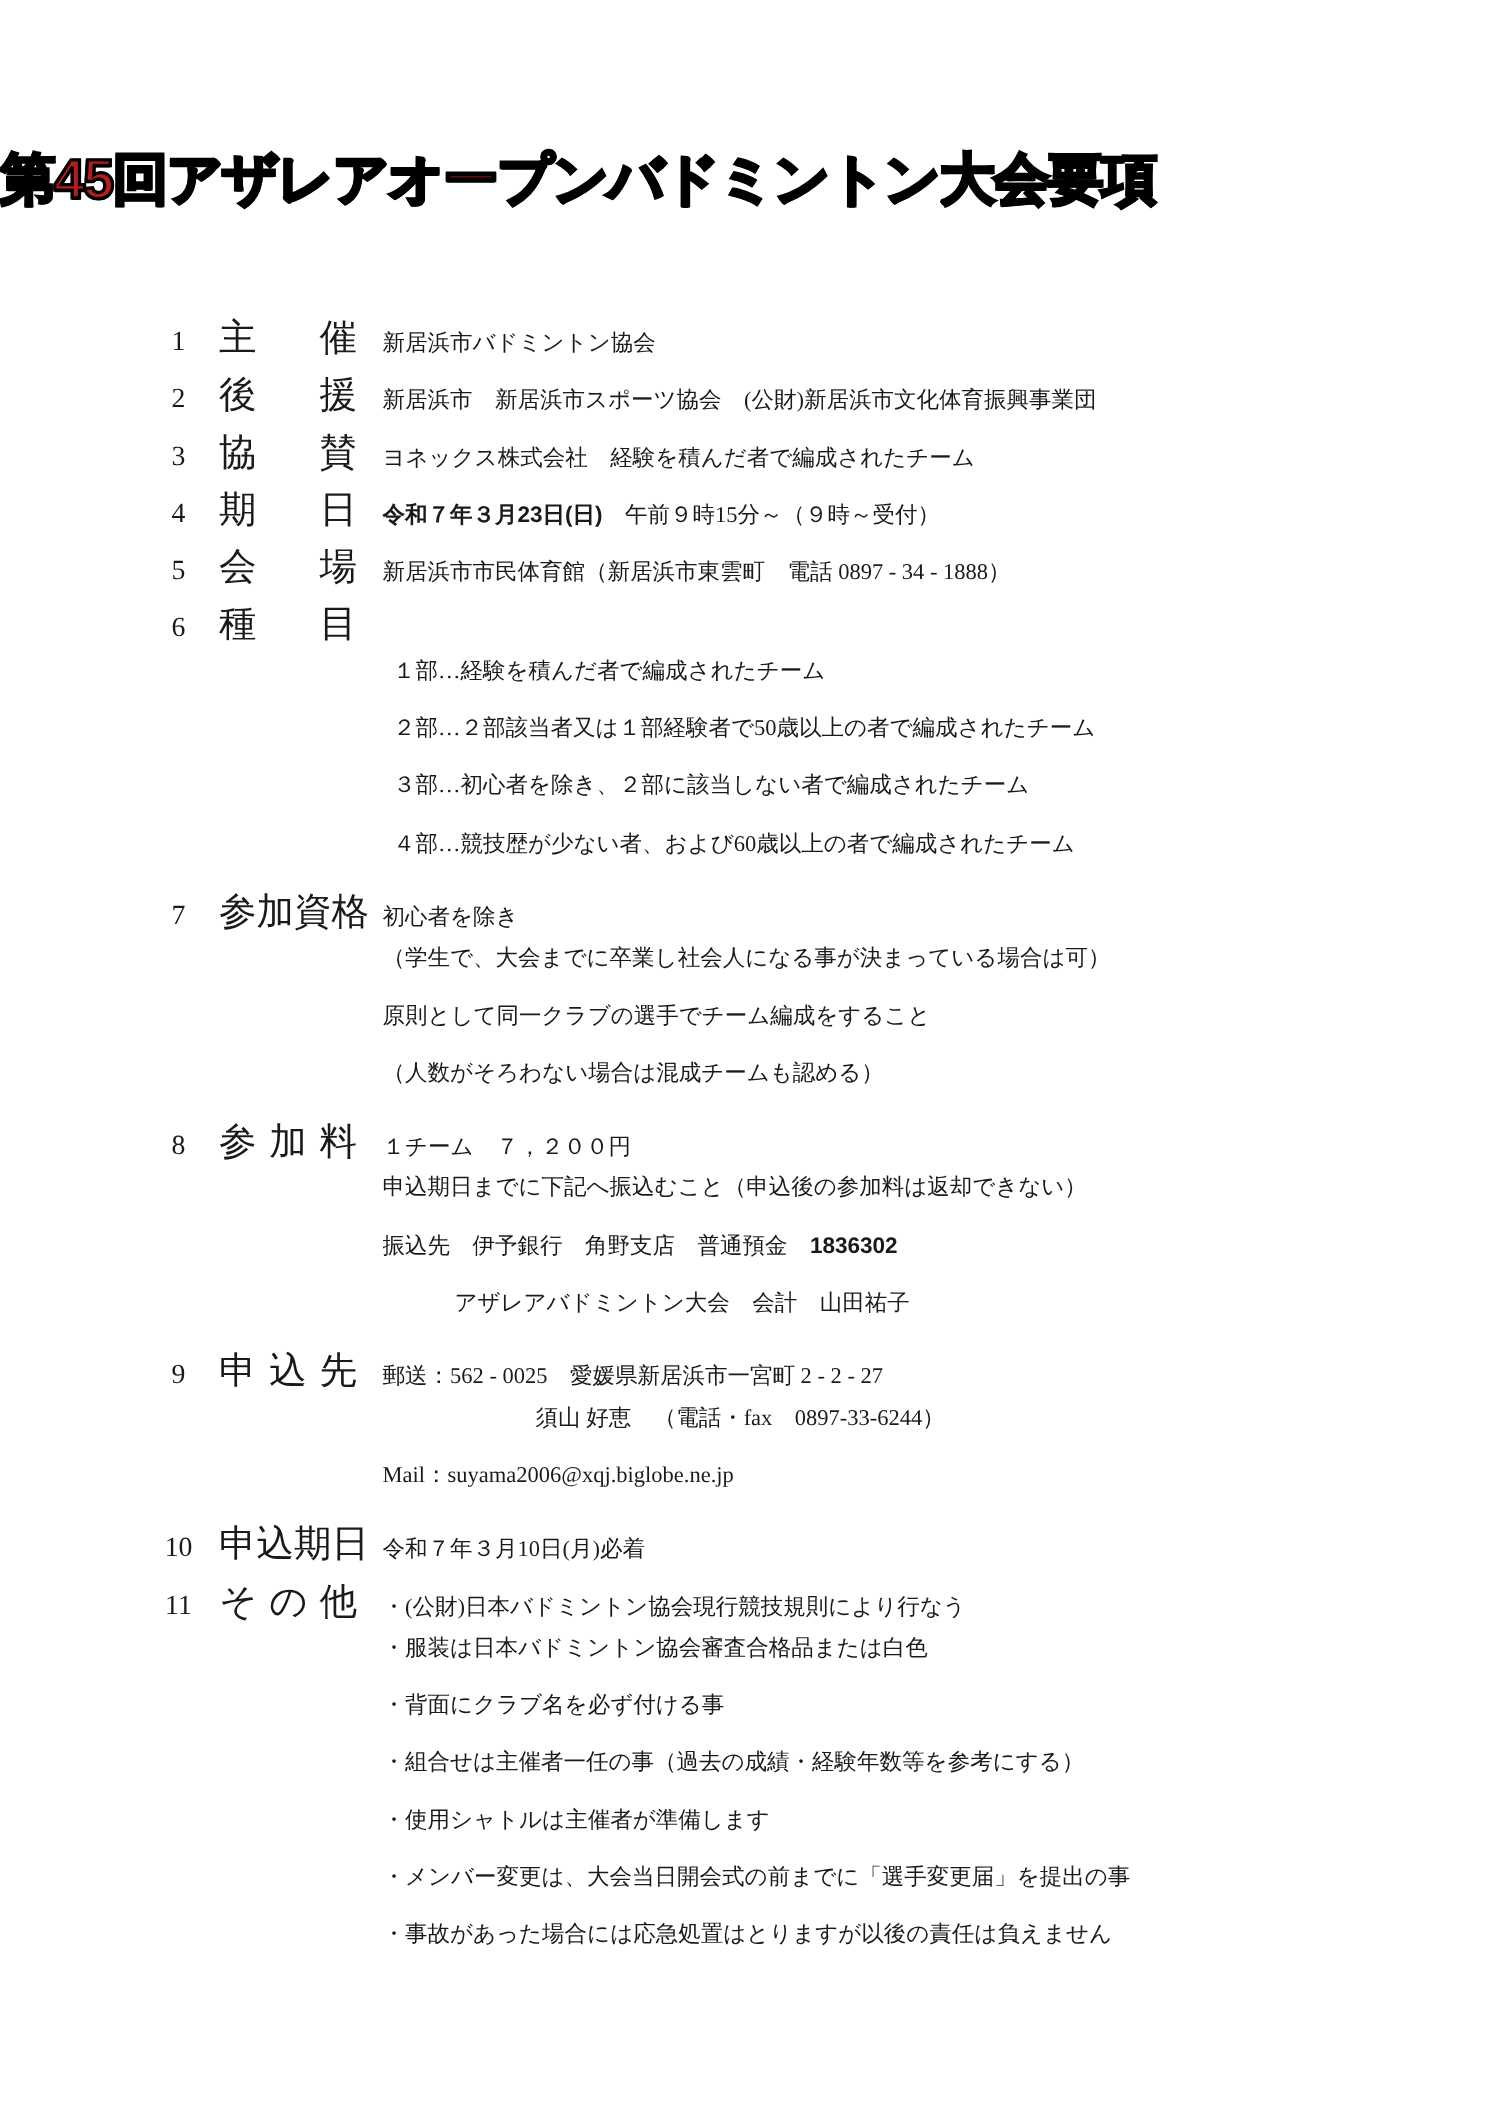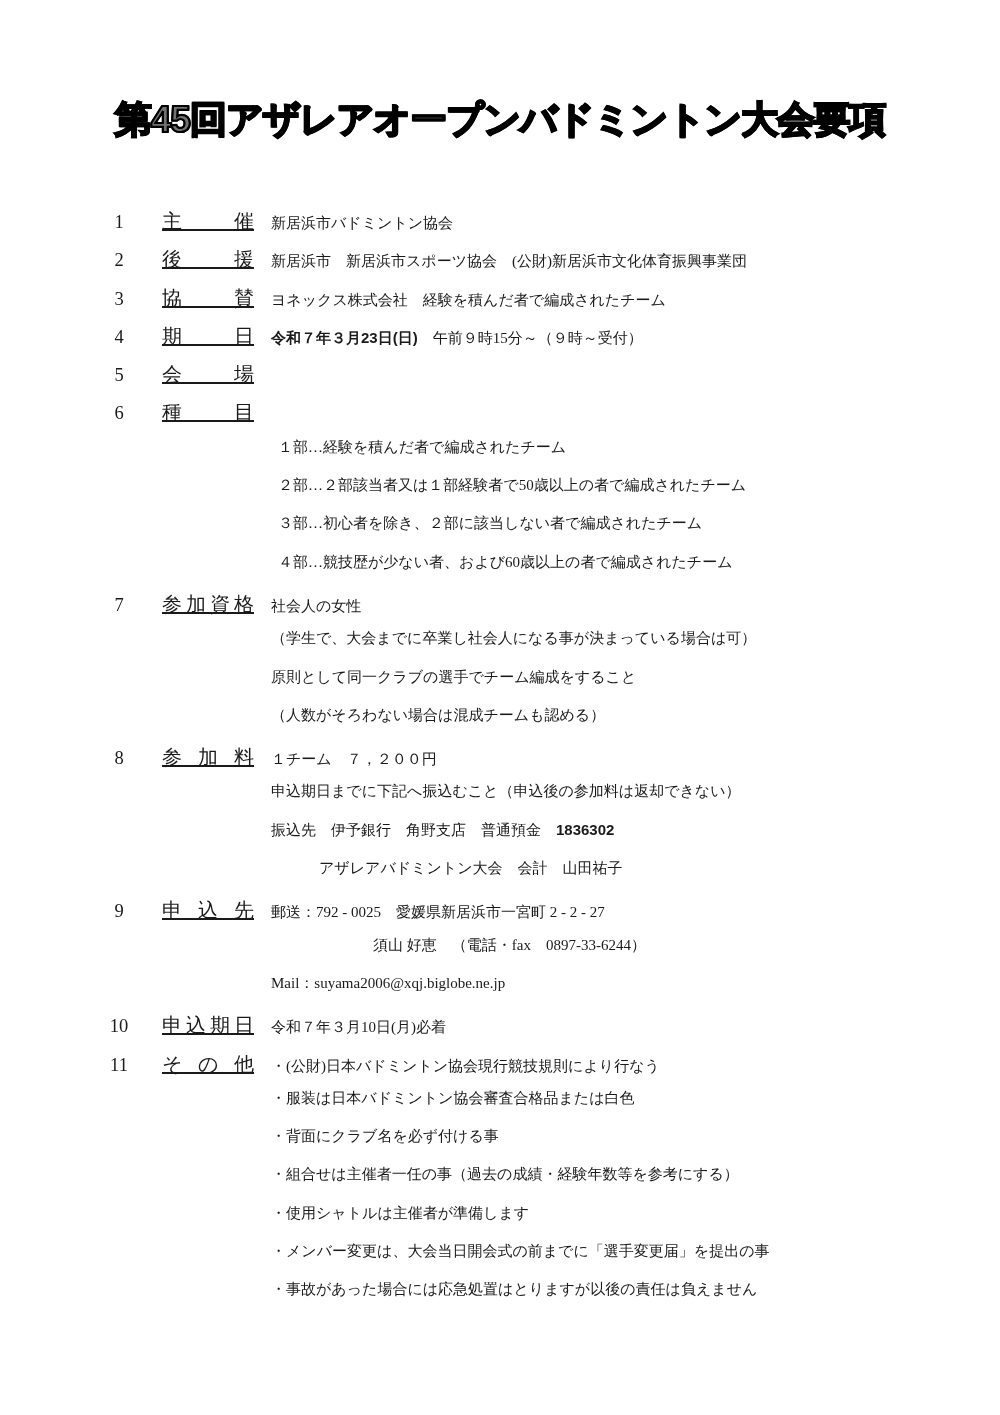--- a/index.html
+++ b/index.html
@@ -7,26 +7,26 @@
     width:1000px;height:1415px;
     background:#ffffff;
     overflow:hidden;
     font-family:"Liberation Serif","DejaVu Serif",serif;
     color:#1a1a1a;
   }
   .page{width:1000px;height:1415px;position:relative;}
   .title{
     margin:90px 0 0 0;
     height:60px;line-height:60px;
-    text-align:center;
+    text-align:left;
     font-family:"Liberation Sans","DejaVu Sans",sans-serif;
     font-weight:bold;
     font-size:37px;
     letter-spacing:-1px;
-    color:#737373;
+    color:#b91c1c;
     -webkit-text-stroke:2.2px #000000;
     text-shadow:
       1px 0 0 #000, -1px 0 0 #000, 0 1px 0 #000, 0 -1px 0 #000;
     white-space:nowrap;
   }
   .items{margin-top:58px;}
   .row{
     display:flex;
     align-items:baseline;
     height:38.3px;
@@ -35,25 +35,24 @@
   .num{
     flex:none;
     width:30px;
     margin-left:104px;
     text-align:center;
     font-size:18.5px;
   }
   .label{
     flex:none;
     width:92px;
-    margin-left:28px;
-    font-size:20px;
+    margin-left:12px;
+    font-size:25px;
     text-align:justify;
     text-align-last:justify;
-    text-decoration:underline;
   }
   .content{
     margin-left:17px;
     font-size:15px;
     text-align:center;
   }
   .ind1{padding-left:7px;}
   .ind2{padding-left:48px;}
   .ind3{padding-left:102px;}
   .bold-sans{
@@ -83,20 +82,21 @@
         <span class="content ind0"><span class="normal">ヨネックス株式会社　経験を積んだ者で編成されたチーム</span></span>
       </div>
       <div class="row">
         <span class="num">4</span>
         <span class="label">期日</span>
         <span class="content ind0"><span class="bold-sans">令和７年３月23日(日)</span><span class="normal">　午前９時15分～（９時～受付）</span></span>
       </div>
       <div class="row">
         <span class="num">5</span>
         <span class="label">会場</span>
+        <span class="content ind0"><span class="normal">新居浜市市民体育館（新居浜市東雲町　電話 0897 - 34 - 1888）</span></span>
       </div>
       <div class="row">
         <span class="num">6</span>
         <span class="label">種目</span>
       </div>
       <div class="row">
         <span class="num"></span>
         <span class="label"></span>
         <span class="content ind1"><span class="normal">１部…経験を積んだ者で編成されたチーム</span></span>
       </div>
@@ -111,21 +111,21 @@
         <span class="content ind1"><span class="normal">３部…初心者を除き、２部に該当しない者で編成されたチーム</span></span>
       </div>
       <div class="row">
         <span class="num"></span>
         <span class="label"></span>
         <span class="content ind1"><span class="normal">４部…競技歴が少ない者、および60歳以上の者で編成されたチーム</span></span>
       </div>
       <div class="row">
         <span class="num">7</span>
         <span class="label">参加資格</span>
-        <span class="content ind0"><span class="normal">社会人の女性</span></span>
+        <span class="content ind0"><span class="normal">初心者を除き</span></span>
       </div>
       <div class="row">
         <span class="num"></span>
         <span class="label"></span>
         <span class="content ind0"><span class="normal">（学生で、大会までに卒業し社会人になる事が決まっている場合は可）</span></span>
       </div>
       <div class="row">
         <span class="num"></span>
         <span class="label"></span>
         <span class="content ind0"><span class="normal">原則として同一クラブの選手でチーム編成をすること</span></span>
@@ -151,21 +151,21 @@
         <span class="content ind0"><span class="normal">振込先　伊予銀行　角野支店　普通預金　</span><span class="bold-sans">1836302</span></span>
       </div>
       <div class="row">
         <span class="num"></span>
         <span class="label"></span>
         <span class="content ind2"><span class="normal">アザレアバドミントン大会　会計　山田祐子</span></span>
       </div>
       <div class="row">
         <span class="num">9</span>
         <span class="label">申込先</span>
-        <span class="content ind0"><span class="normal">郵送：792 - 0025　愛媛県新居浜市一宮町 2 - 2 - 27</span></span>
+        <span class="content ind0"><span class="normal">郵送：562 - 0025　愛媛県新居浜市一宮町 2 - 2 - 27</span></span>
       </div>
       <div class="row">
         <span class="num"></span>
         <span class="label"></span>
         <span class="content ind3"><span class="normal">須山 好恵　（電話・fax　0897-33-6244）</span></span>
       </div>
       <div class="row">
         <span class="num"></span>
         <span class="label"></span>
         <span class="content ind0"><span class="normal">Mail：suyama2006@xqj.biglobe.ne.jp</span></span>

